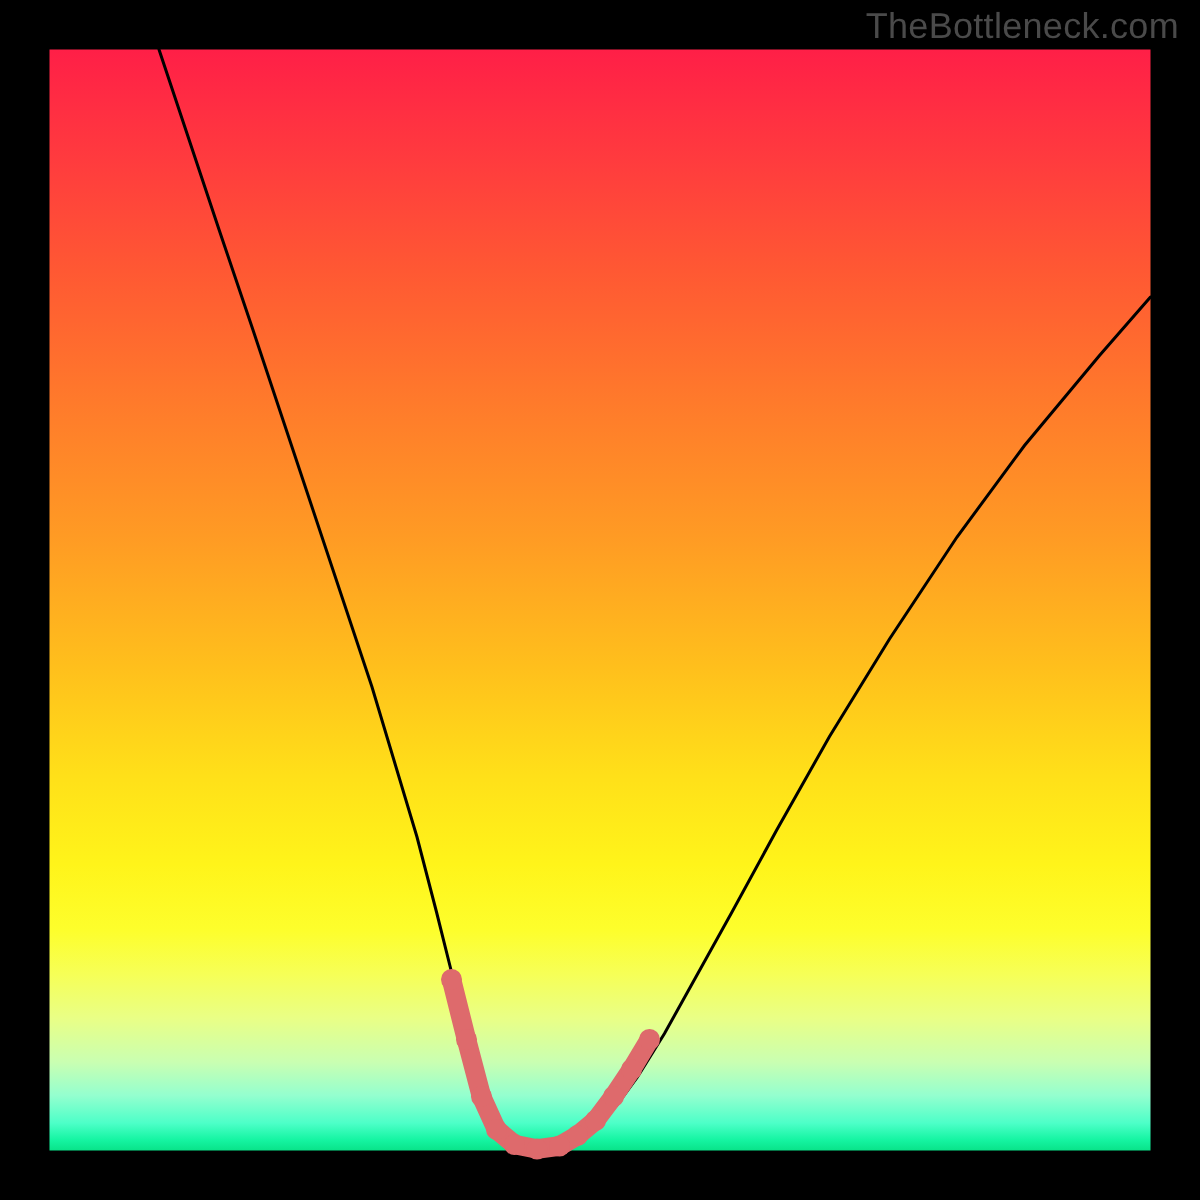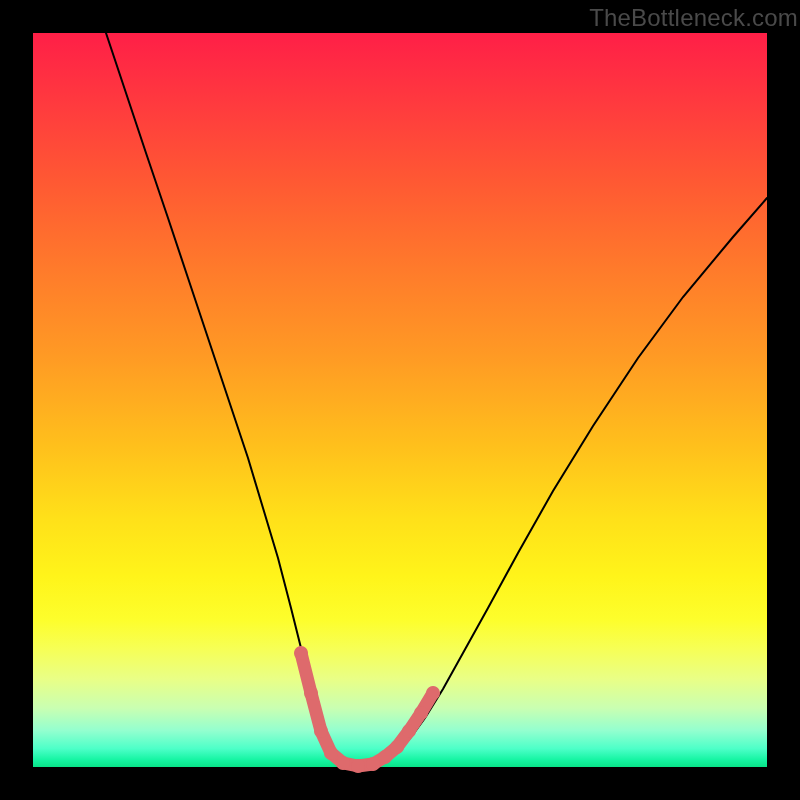--- a/index.html
+++ b/index.html
@@ -7,21 +7,21 @@
     width: 800px;
     height: 800px;
     background: #000;
     position: relative;
     overflow: hidden;
     font-family: Arial, Helvetica, sans-serif;
   }
   .watermark {
     position: absolute;
     top: 4px;
-    right: 2px;
+    right: 14px;
     color: #4a4a4a;
     font-size: 24px;
     font-weight: 400;
     z-index: 10;
     letter-spacing: 0.2px;
     margin-left: 44px;
   }
   .plot-area {
     position: absolute;
     left: 33px;

